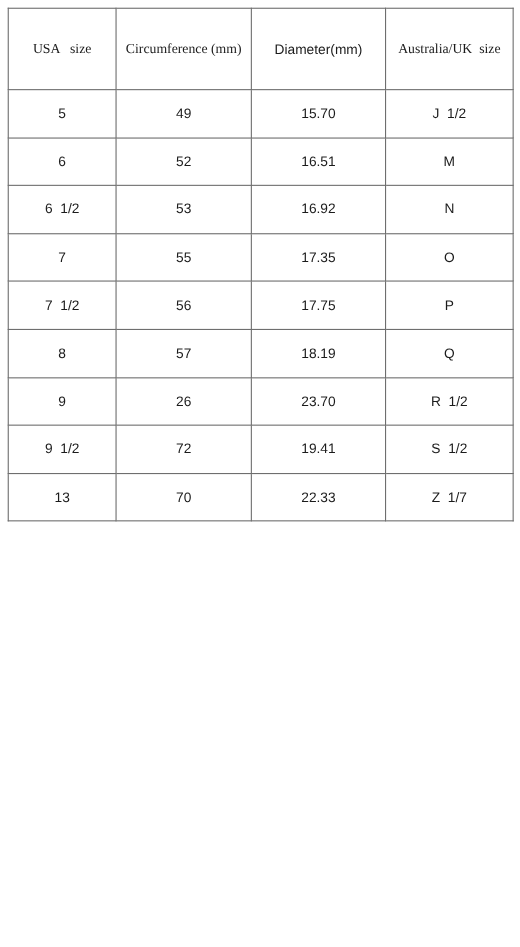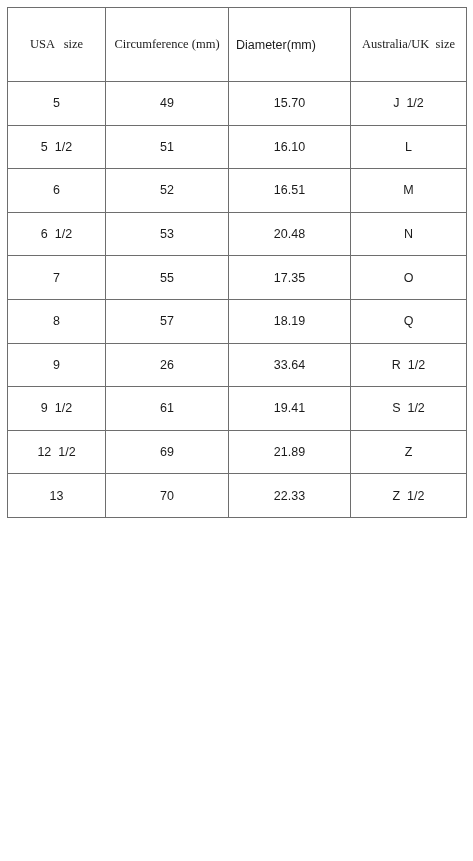--- a/index.html
+++ b/index.html
@@ -46,21 +46,21 @@
   col.c4 { width: 116px; }
 
   
   .hdr-pad {
     display: block;
     padding: 0 6px;
     font-family: Liberation Serif, serif;
   }
   .hdr-spread {
     display: flex;
-    justify-content: flex-start;
+    justify-content: center;
     align-items: center;
     padding: 0 7px;
     white-space: nowrap;
   }
   .cellpair {
     white-space: pre;
   }
 </style>
 </head>
 <body>
@@ -92,67 +92,61 @@
     </tr>
   </thead>
   <tbody id="table-body">
       <tr>
         <td><span class="cellpair">5</span></td>
         <td><span class="cellpair">49</span></td>
         <td><span class="cellpair">15.70</span></td>
         <td><span class="cellpair">J  1/2</span></td>
       </tr>
       <tr>
-        <td><span class="cellpair">5  1/2</span></td>
-        <td><span class="cellpair">51</span></td>
-        <td><span class="cellpair">16.10</span></td>
-        <td><span class="cellpair">L</span></td>
-      </tr>
-      <tr>
         <td><span class="cellpair">6</span></td>
         <td><span class="cellpair">52</span></td>
         <td><span class="cellpair">16.51</span></td>
         <td><span class="cellpair">M</span></td>
       </tr>
       <tr>
         <td><span class="cellpair">6  1/2</span></td>
         <td><span class="cellpair">53</span></td>
-        <td><span class="cellpair">20.48</span></td>
+        <td><span class="cellpair">16.92</span></td>
         <td><span class="cellpair">N</span></td>
       </tr>
       <tr>
         <td><span class="cellpair">7</span></td>
         <td><span class="cellpair">55</span></td>
         <td><span class="cellpair">17.35</span></td>
         <td><span class="cellpair">O</span></td>
+      </tr>
+      <tr>
+        <td><span class="cellpair">7  1/2</span></td>
+        <td><span class="cellpair">56</span></td>
+        <td><span class="cellpair">17.75</span></td>
+        <td><span class="cellpair">P</span></td>
       </tr>
       <tr>
         <td><span class="cellpair">8</span></td>
         <td><span class="cellpair">57</span></td>
         <td><span class="cellpair">18.19</span></td>
         <td><span class="cellpair">Q</span></td>
       </tr>
       <tr>
         <td><span class="cellpair">9</span></td>
         <td><span class="cellpair">26</span></td>
-        <td><span class="cellpair">33.64</span></td>
+        <td><span class="cellpair">23.70</span></td>
         <td><span class="cellpair">R  1/2</span></td>
       </tr>
       <tr>
         <td><span class="cellpair">9  1/2</span></td>
-        <td><span class="cellpair">61</span></td>
+        <td><span class="cellpair">72</span></td>
         <td><span class="cellpair">19.41</span></td>
         <td><span class="cellpair">S  1/2</span></td>
-      </tr>
-      <tr>
-        <td><span class="cellpair">12  1/2</span></td>
-        <td><span class="cellpair">69</span></td>
-        <td><span class="cellpair">21.89</span></td>
-        <td><span class="cellpair">Z</span></td>
       </tr>
       <tr>
         <td><span class="cellpair">13</span></td>
         <td><span class="cellpair">70</span></td>
         <td><span class="cellpair">22.33</span></td>
-        <td><span class="cellpair">Z  1/2</span></td>
+        <td><span class="cellpair">Z  1/7</span></td>
       </tr>
     </tbody>
 </table>
 
 </body></html>

